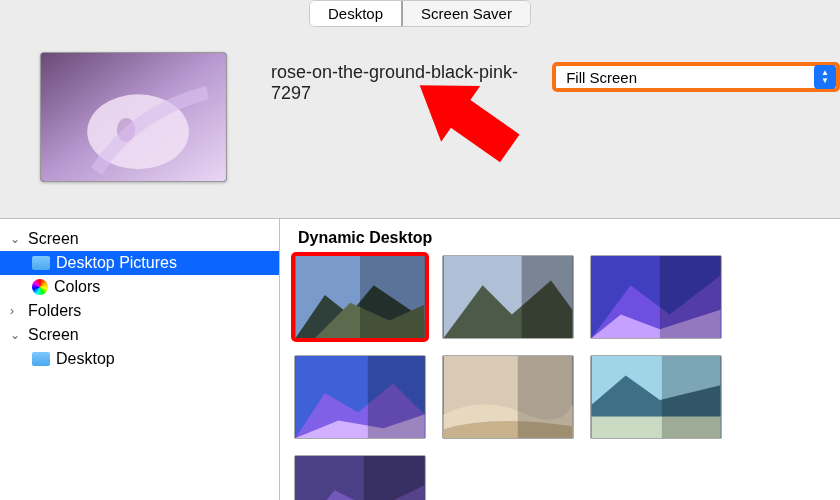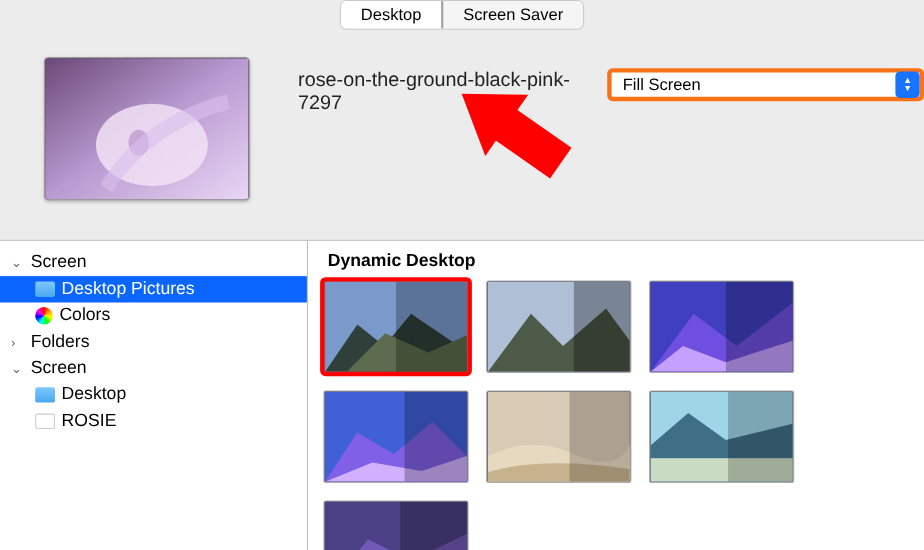--- a/index.html
+++ b/index.html
@@ -109,24 +109,20 @@
       <span>Folders</span>
     </div>
     <div class="tree-row">
       <span class="disclosure">⌄</span>
       <span>Screen</span>
     </div>
     <div class="tree-row indent1">
       <span class="folder-icon folder-blue"></span>
       <span>Desktop</span>
     </div>
-    <div class="tree-row indent1">
-      <span class="folder-icon folder-blank"></span>
-      <span>ROSIE</span>
-    </div>
   </div>
 
   <div class="gallery">
     <div class="section-title">Dynamic Desktop</div>
     <div class="grid">
 
       <div class="wall selected" title="Catalina">
         <svg viewBox="0 0 132 84">
             <rect width="132" height="84" fill="#7a9acb"></rect>
             <polygon points="0,84 30,40 55,60 80,30 132,65 132,84" fill="#2f3f3a"></polygon>

